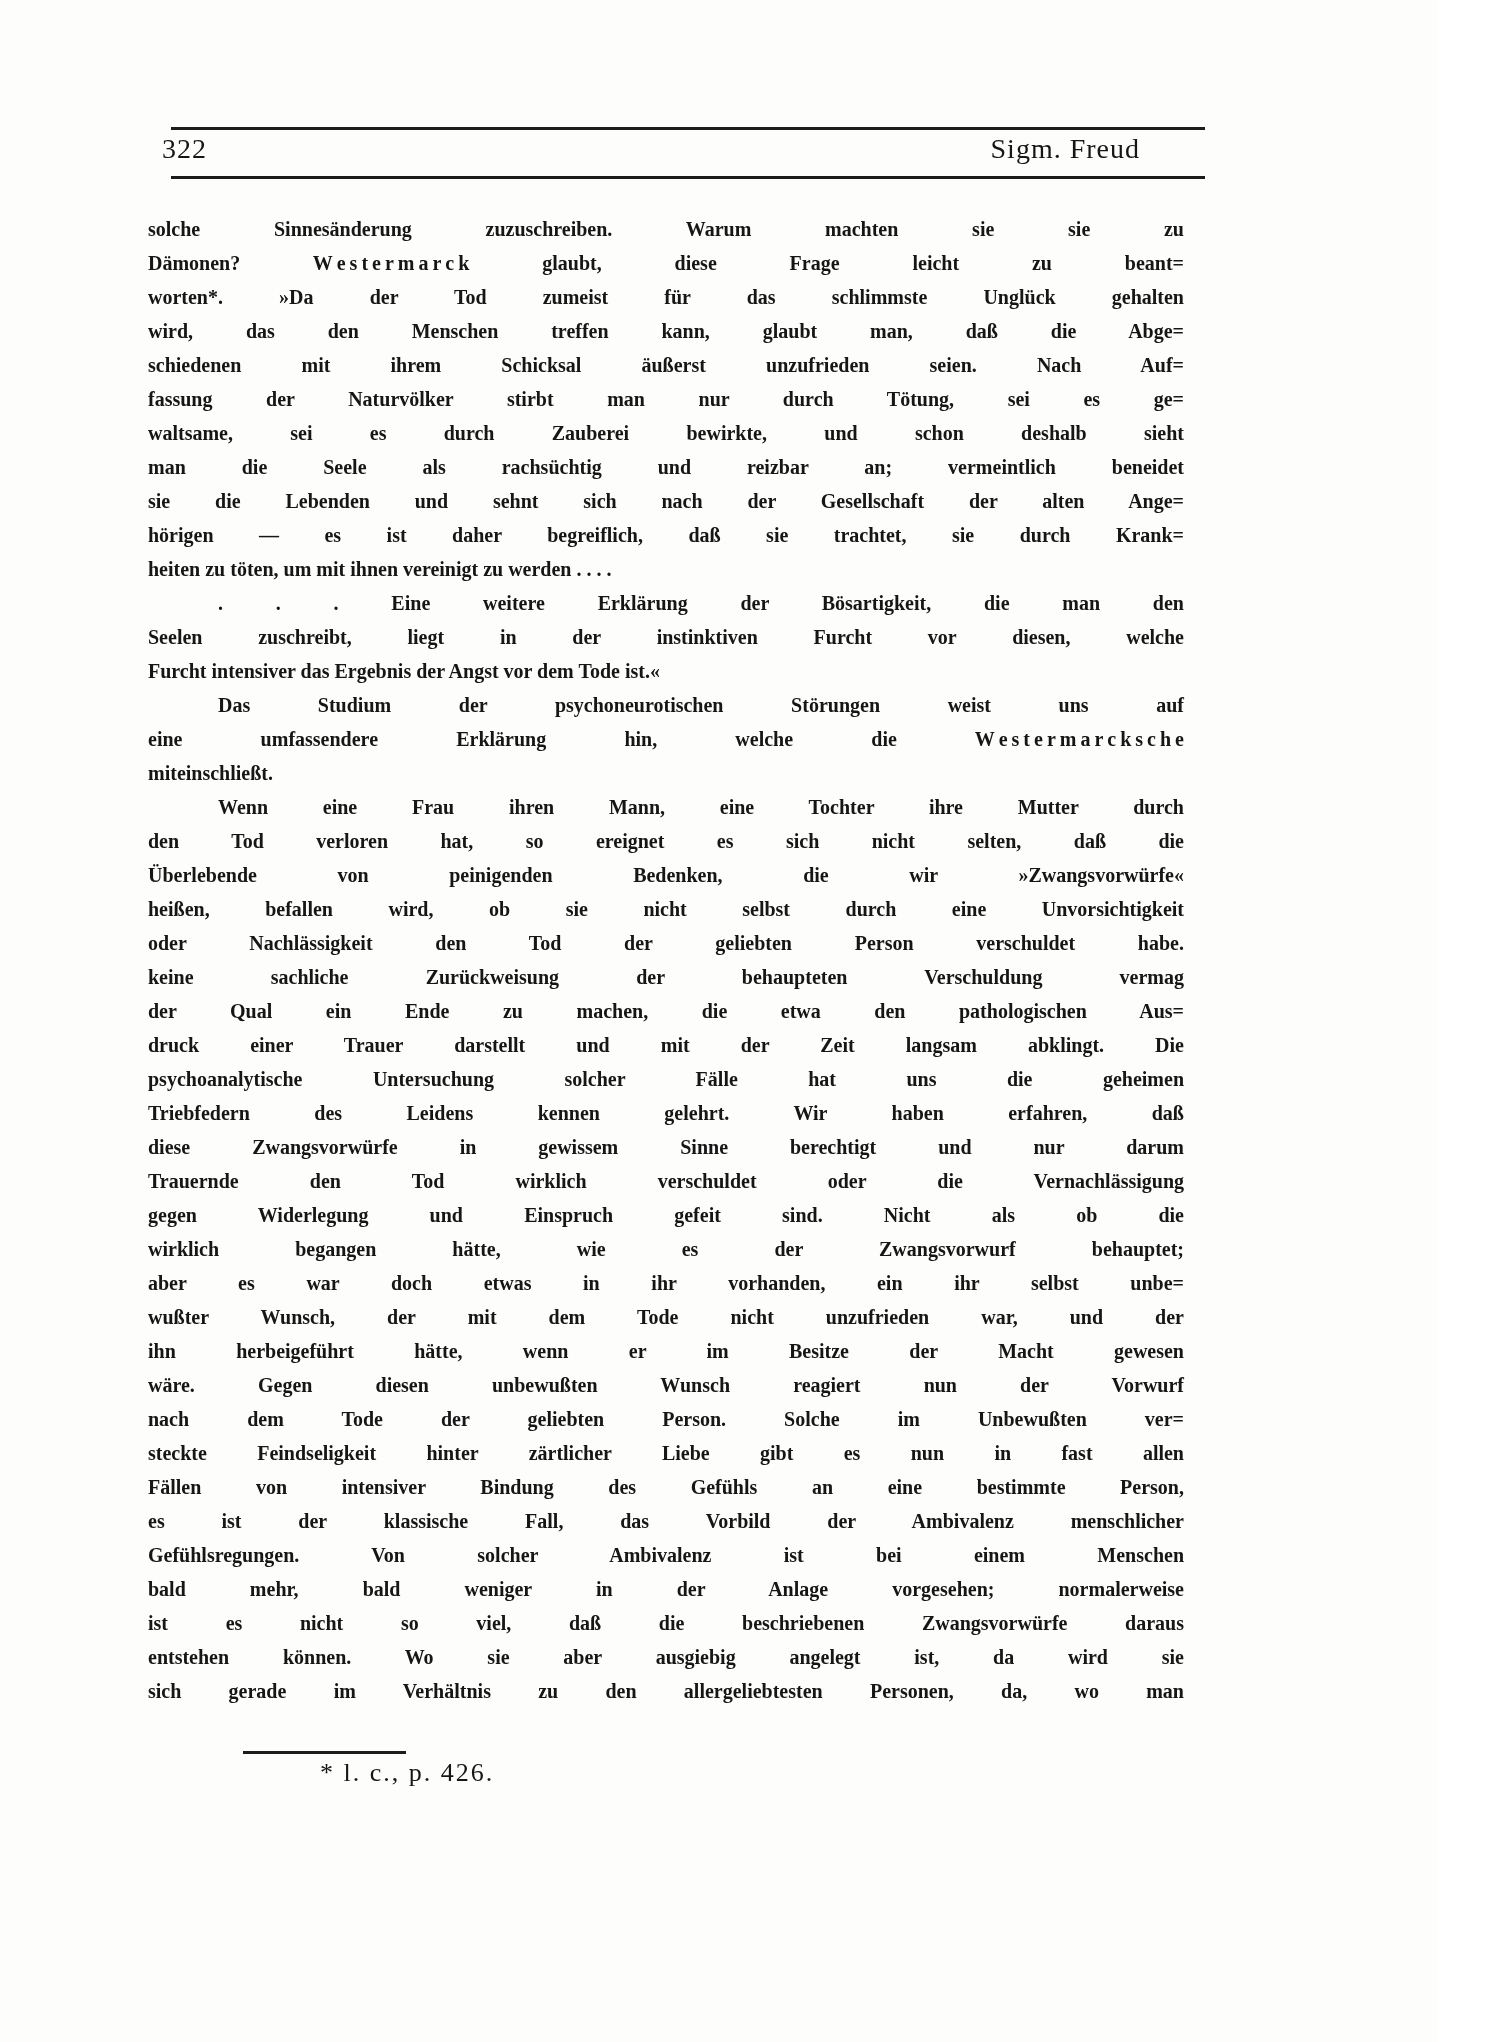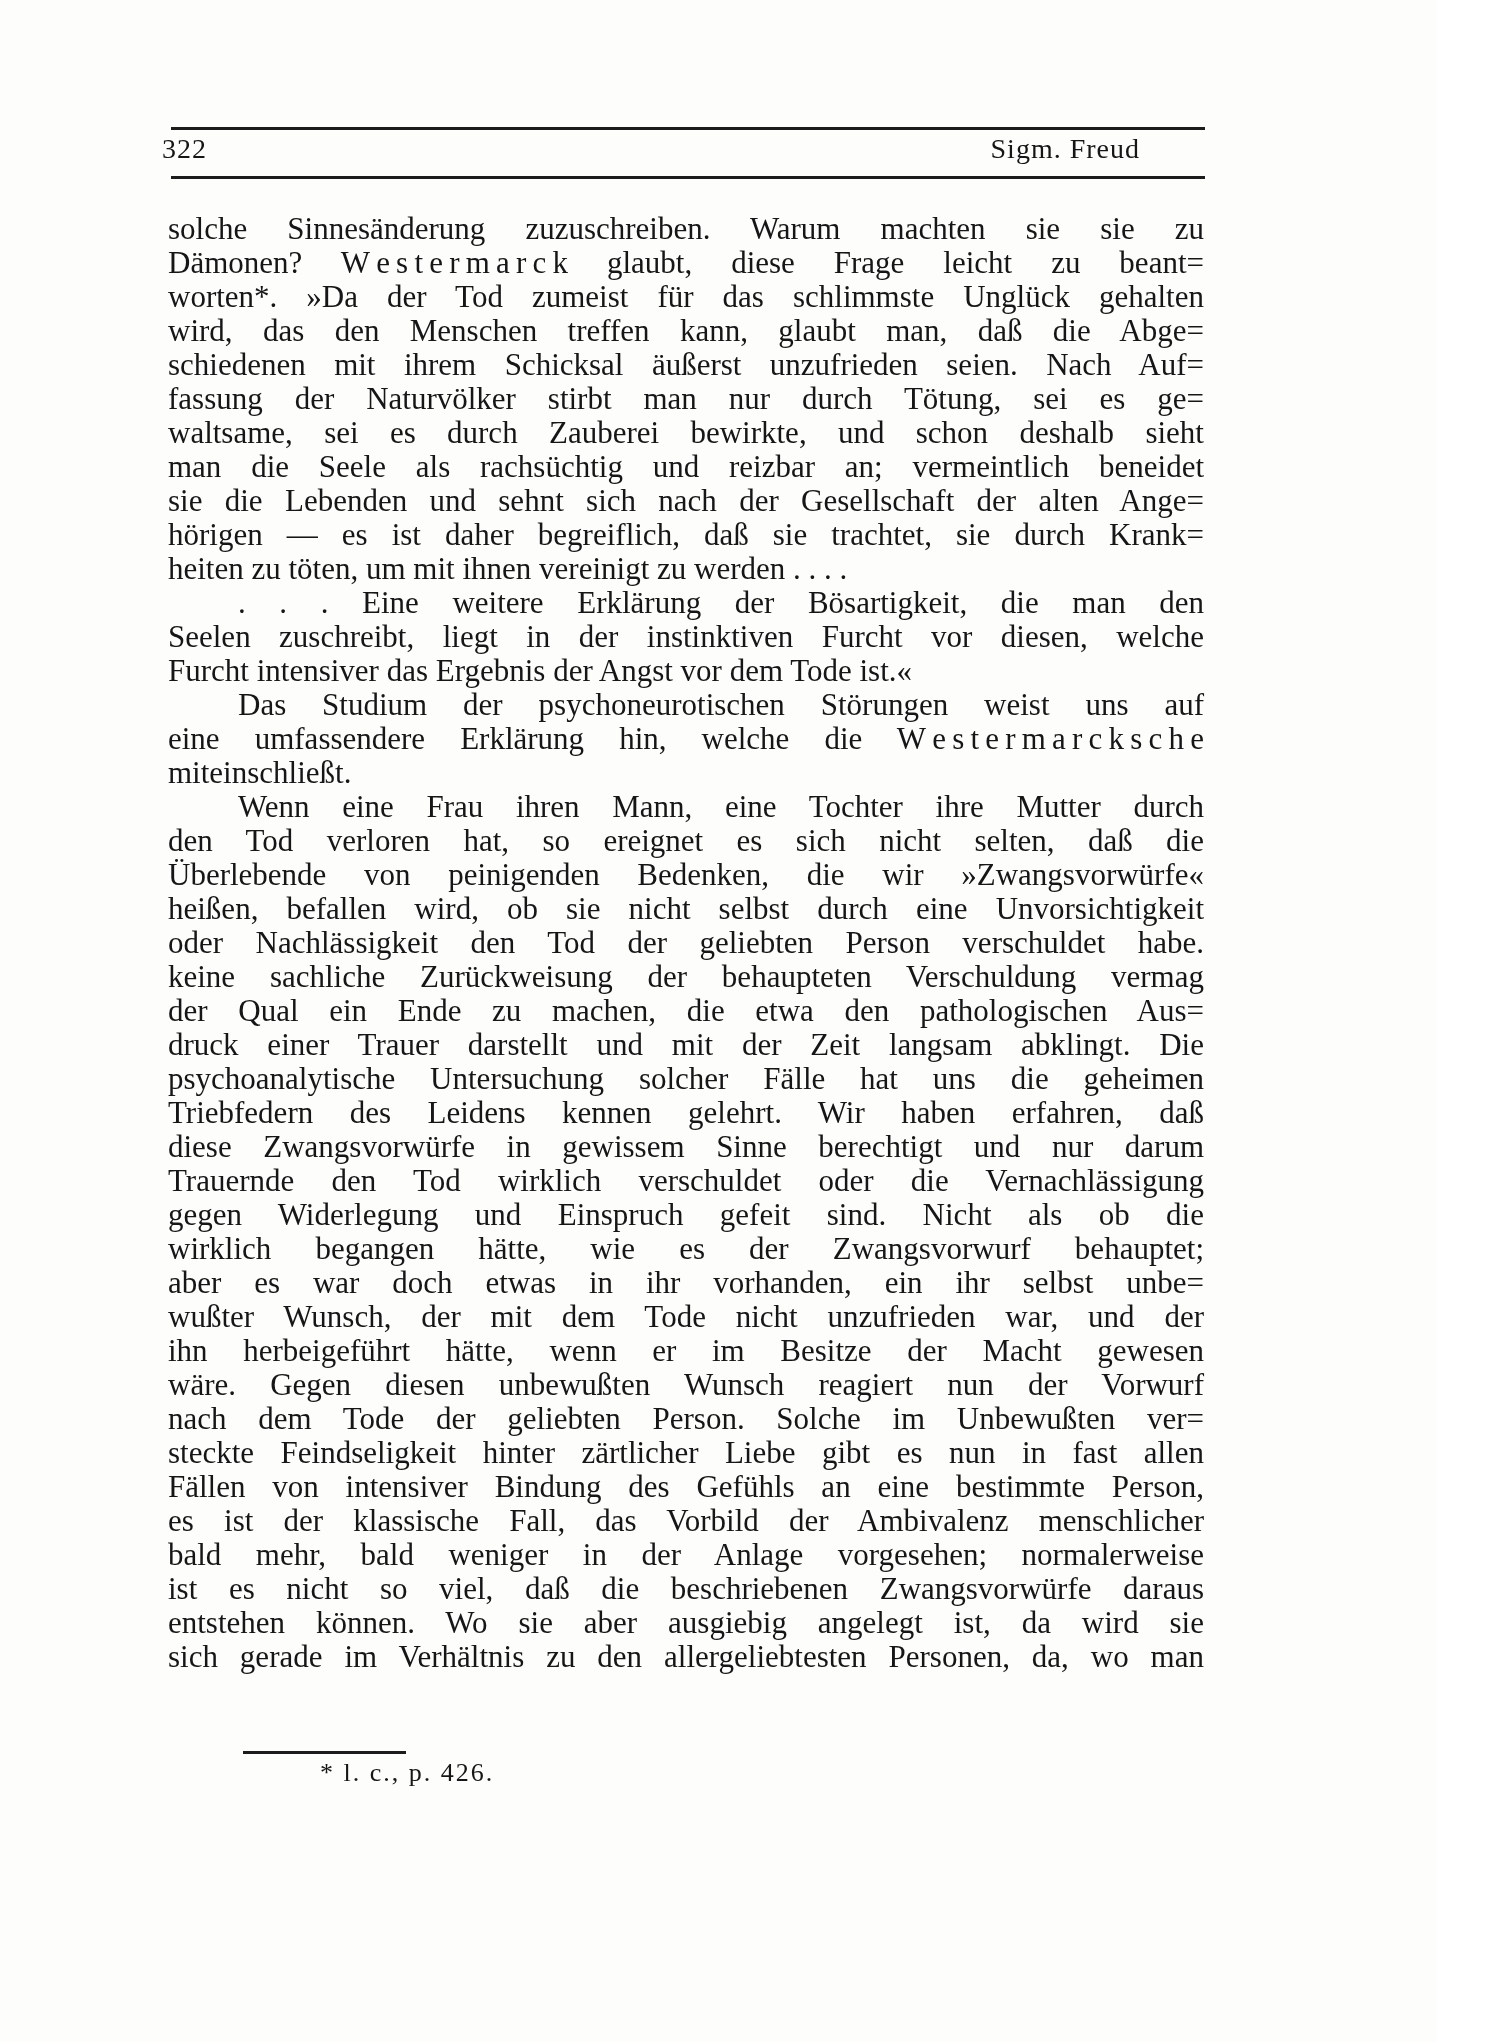--- a/index.html
+++ b/index.html
@@ -41,25 +41,26 @@
   }
   .running-head {
     position: absolute;
     left: 0;
     width: 980px;
     top: 0;
     text-align: right;
   }
   .body-text {
     position: absolute;
-    left: 168px;
+    left: 148px;
     top: 212px;
     width: 1036px;
-    font-size: 31px;
+    font-size: 20px;
     line-height: 34px;
+    font-weight: bold;
   }
   .line {
     text-align: justify;
     text-align-last: justify;
     min-height: 34px;
   }
   .line.end { text-align-last: left; }
   .line.indent { padding-left: 70px; }
   .fn-rule {
     position: absolute;
@@ -121,20 +122,21 @@
       <div class="line">gegen Widerlegung und Einspruch gefeit sind. Nicht als ob die</div>
       <div class="line">wirklich begangen hätte, wie es der Zwangsvorwurf behauptet;</div>
       <div class="line">aber es war doch etwas in ihr vorhanden, ein ihr selbst unbe=</div>
       <div class="line">wußter Wunsch, der mit dem Tode nicht unzufrieden war, und der</div>
       <div class="line">ihn herbeigeführt hätte, wenn er im Besitze der Macht gewesen</div>
       <div class="line">wäre. Gegen diesen unbewußten Wunsch reagiert nun der Vorwurf</div>
       <div class="line">nach dem Tode der geliebten Person. Solche im Unbewußten ver=</div>
       <div class="line">steckte Feindseligkeit hinter zärtlicher Liebe gibt es nun in fast allen</div>
       <div class="line">Fällen von intensiver Bindung des Gefühls an eine bestimmte Person,</div>
       <div class="line">es ist der klassische Fall, das Vorbild der Ambivalenz menschlicher</div>
+      <div class="line">Gefühlsregungen. Von solcher Ambivalenz ist bei einem Menschen</div>
       <div class="line">bald mehr, bald weniger in der Anlage vorgesehen; normalerweise</div>
       <div class="line">ist es nicht so viel, daß die beschriebenen Zwangsvorwürfe daraus</div>
       <div class="line">entstehen können. Wo sie aber ausgiebig angelegt ist, da wird sie</div>
       <div class="line">sich gerade im Verhältnis zu den allergeliebtesten Personen, da, wo man</div>
     </div>
 
   <div class="fn-rule"></div>
   <div class="fn-text">* l. c., p. 426.</div>
 </div>
 

